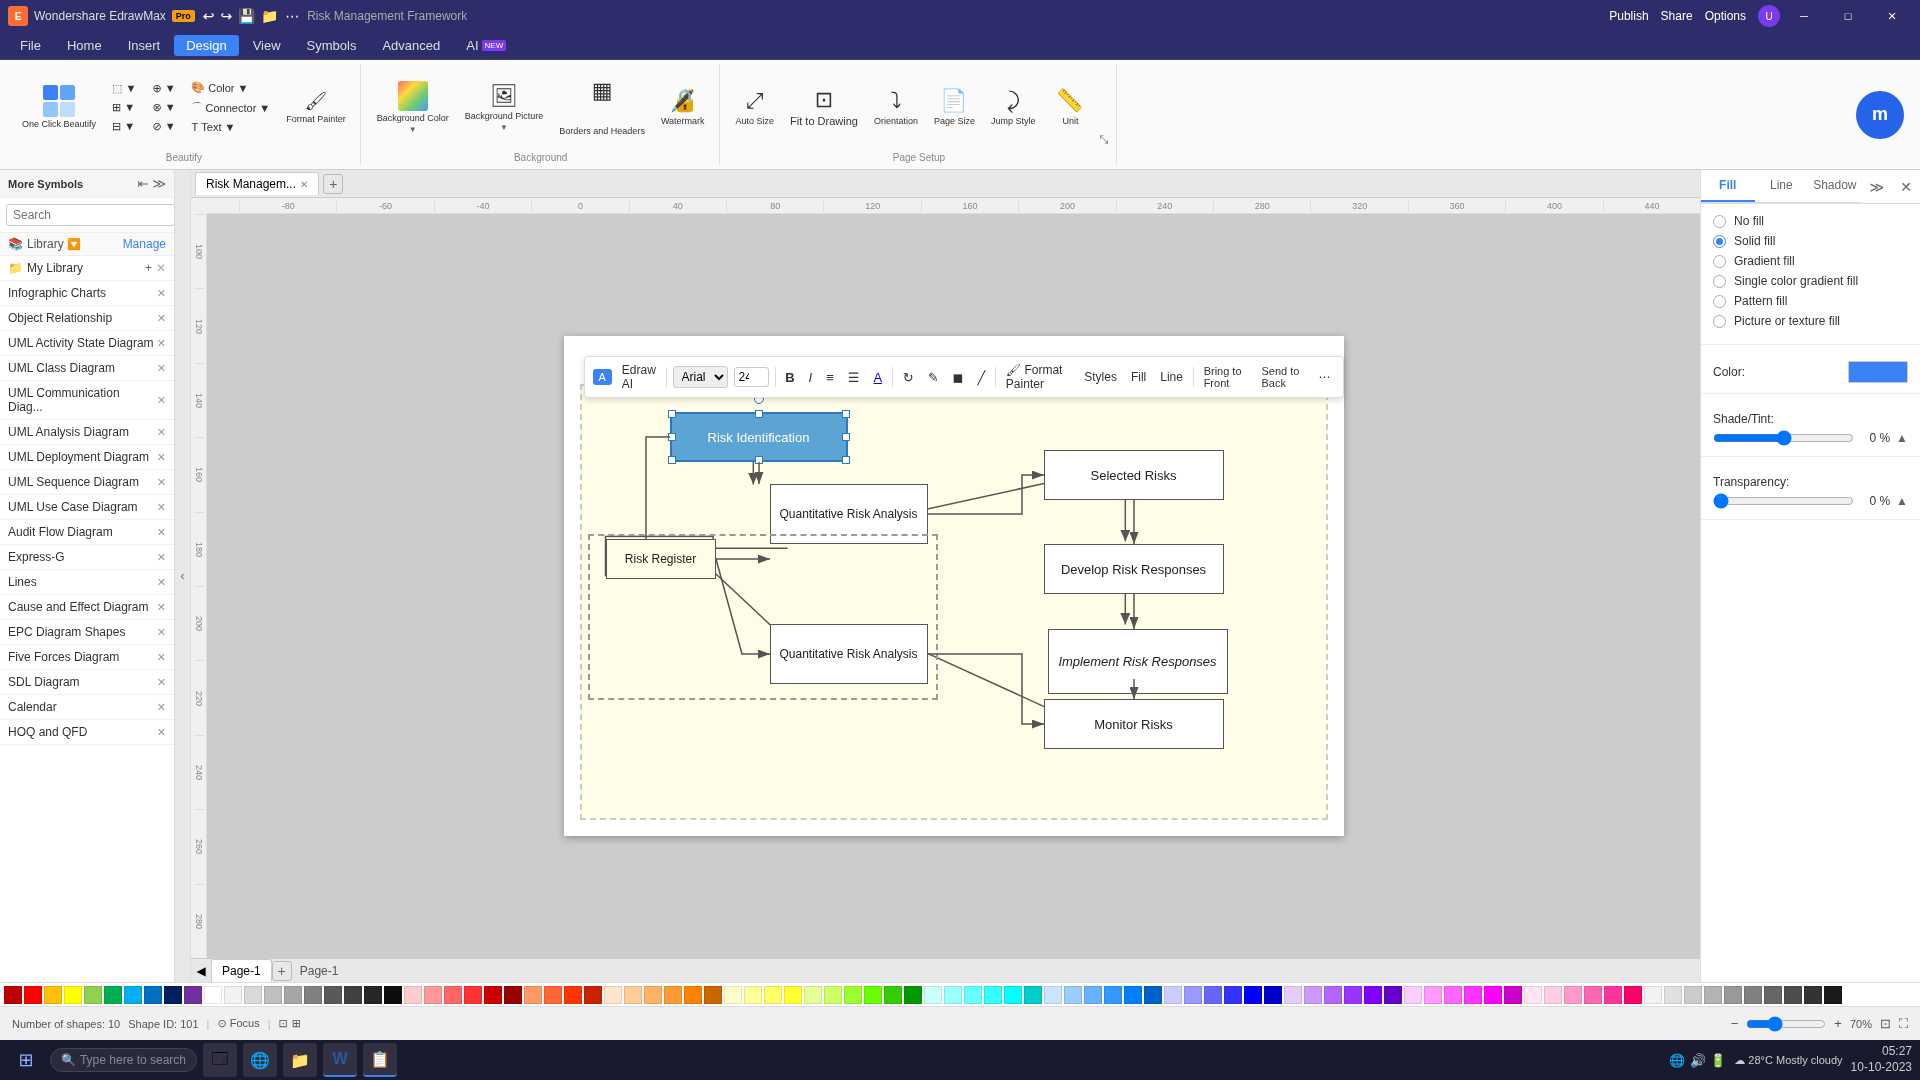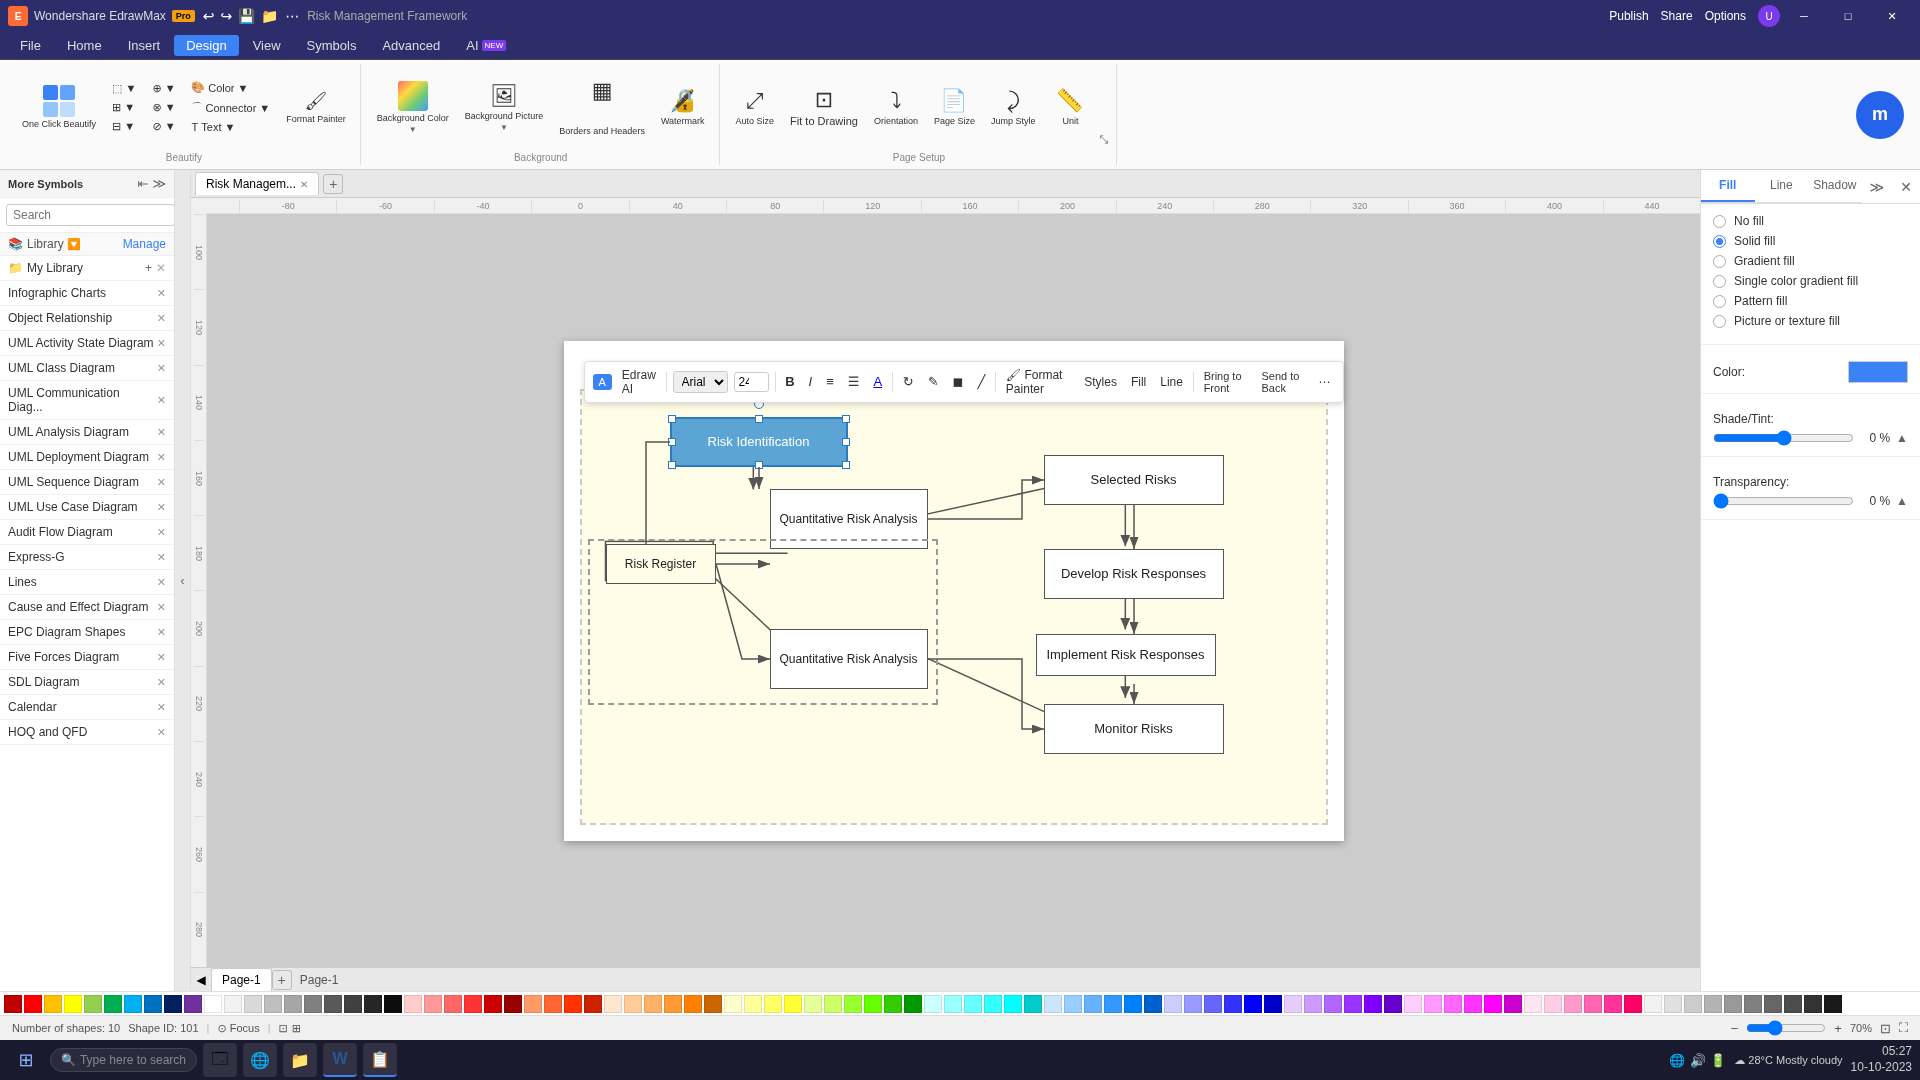--- a/index.html
+++ b/index.html
@@ -102,21 +102,21 @@
     .color-label { font-size: 12px; color: #333; }
     .color-value { width: 60px; height: 22px; background: #3b82f6; border: 1px solid #ccc; cursor: pointer; }
     .shade-row { display: flex; align-items: center; justify-content: space-between; margin-top: 8px; }
     .shade-label { font-size: 12px; color: #333; }
     .shade-slider { width: 100px; }
     .shade-value { font-size: 12px; color: #333; width: 30px; text-align: right; }
     .transparency-row { display: flex; align-items: center; justify-content: space-between; margin-top: 8px; }
     .trans-slider { width: 100px; }
 
     
-    #statusbar { height: 25px; background: #f0f0f0; border-top: 1px solid #ddd; display: flex; align-items: center; justify-content: space-between; padding: 0 12px; font-size: 11px; color: #555; }
+    #statusbar { height: 34px; background: #f0f0f0; border-top: 1px solid #ddd; display: flex; align-items: center; justify-content: space-between; padding: 0 12px; font-size: 11px; color: #555; }
     .sb-left { display: flex; align-items: center; gap: 8px; }
     .sb-right { display: flex; align-items: center; gap: 8px; }
     .sb-btn { cursor: pointer; font-size: 13px; }
 
     
     #color-palette { height: 24px; background: #fff; border-top: 1px solid #ddd; display: flex; align-items: center; padding: 0 4px; gap: 2px; overflow: hidden; }
     .palette-color { width: 18px; height: 18px; border: 1px solid rgba(0,0,0,0.1); cursor: pointer; flex-shrink: 0; }
 
     
     #taskbar { height: 40px; background: #1a1a2e; display: flex; align-items: center; justify-content: space-between; padding: 0 8px; }
@@ -501,21 +501,21 @@
             </div>
 
             <div class="flowchart-box" style="left:462px;top:64px;width:180px;height:50px;">
               <span>Selected Risks</span>
             </div>
 
             <div class="flowchart-box" style="left:462px;top:158px;width:180px;height:50px;">
               <span>Develop Risk Responses</span>
             </div>
 
-            <div class="flowchart-box" style="left:454px;top:243px;width:180px;height:42px;">
+            <div class="flowchart-box" style="left:466px;top:243px;width:180px;height:65px;font-style:italic;">
               <span>Implement Risk Responses</span>
             </div>
 
             <div class="flowchart-box" style="left:462px;top:313px;width:180px;height:50px;">
               <span>Monitor Risks</span>
             </div>
 
             <div style="position:absolute;left:6px;top:148px;width:350px;height:166px;border:2px dashed #999;pointer-events:none;background:transparent;"></div>
 
             <svg style="position:absolute;top:0;left:0;width:100%;height:100%;pointer-events:none;">

